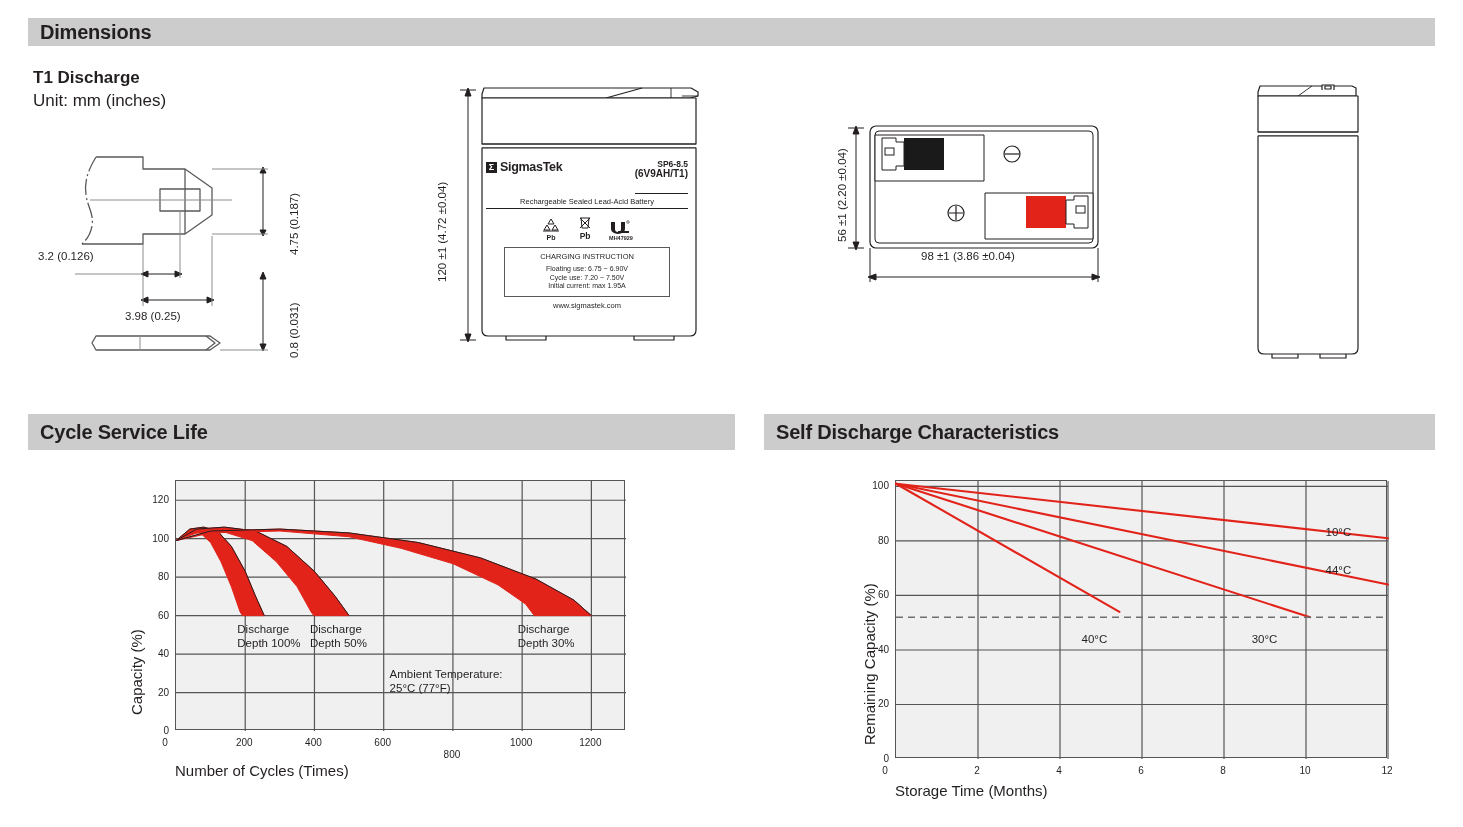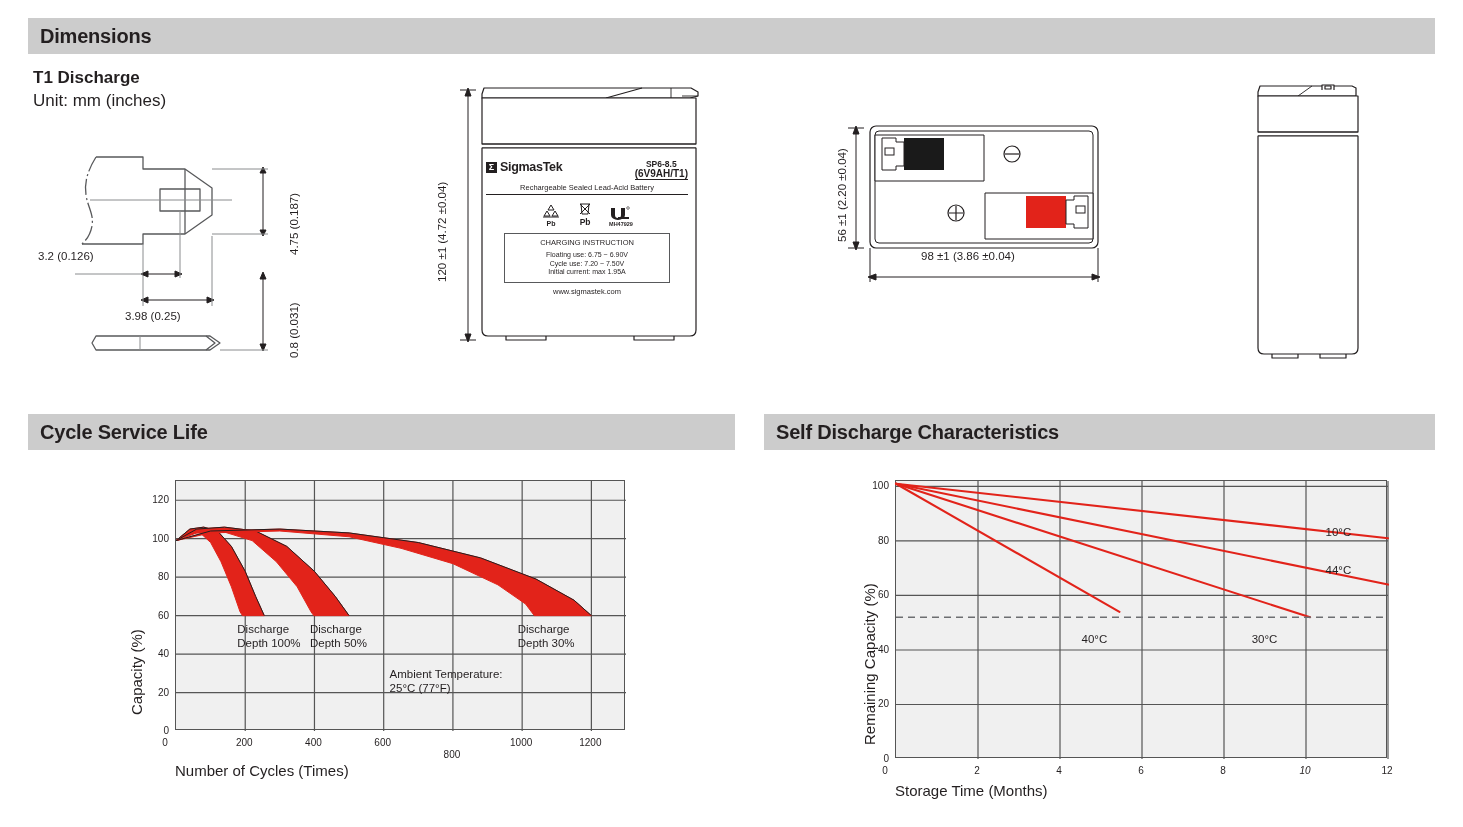--- a/index.html
+++ b/index.html
@@ -22,21 +22,21 @@
     display: flex;
     align-items: center;
   }
   .section-header .title {
     font-size: 20px;
     font-weight: bold;
     color: #231f20;
     padding-left: 12px;
     letter-spacing: -0.2px;
   }
-  #hdr-dimensions { left: 28px; top: 18px; width: 1407px; height: 36px; }
+  #hdr-dimensions { left: 28px; top: 18px; width: 1407px; height: 28px; }
   #hdr-cycle      { left: 28px; top: 414px; width: 707px; height: 36px; }
   #hdr-self       { left: 764px; top: 414px; width: 671px; height: 36px; }
 
   #terminal-title {
     position: absolute;
     left: 33px; top: 68px;
     font-size: 17px; font-weight: bold;
     color: #231f20;
   }
   #unit-label {
@@ -196,21 +196,21 @@
       <path d="M168,254 L168,258 L208,258 L208,254" fill="none"></path>
     </g>
   </svg>
 
   <div style="position:absolute; left:60px; top:78px; width:218px;">
     <div style="display:flex; align-items:flex-start; justify-content:space-between; padding:0 8px;">
       <div style="display:flex; align-items:center; gap:3px;">
         <span style="display:inline-block;width:11px;height:11px;background:#231f20;color:#fff;font-size:9px;line-height:11px;text-align:center;font-weight:bold;">Σ</span>
         <span style="font-size:12.5px; font-weight:bold; letter-spacing:-0.3px;">SigmasTek</span>
       </div>
-      <div style="text-align:center; line-height:9px; border-bottom:1px solid #231f20; padding-bottom:1px;">
+      <div style="text-align:right; line-height:9px; border-bottom:1px solid #231f20; padding-bottom:15px;">
         <div style="font-size:8.5px; font-weight:bold;">SP6-8.5</div>
         <div style="font-size:10px; font-weight:bold;">(6V9AH/T1)</div>
       </div>
     </div>
     <div style="font-size:7.5px; text-align:center; margin-top:3px; border-bottom:1px solid #231f20; padding-bottom:2px; margin-left:8px; margin-right:8px;">Rechargeable Sealed Lead-Acid Battery</div>
     <div style="display:flex; justify-content:center; align-items:flex-end; gap:16px; margin-top:6px;">
       <div style="text-align:center;">
         <svg width="20" height="16" viewBox="0 0 20 16">
           <g fill="none" stroke="#231f20" stroke-width="1">
             <path d="M10,1 L13,6 L7,6 Z"></path>
@@ -418,21 +418,21 @@
         </g>
     </svg>
   </div>
 
   <div id="self-xticks">
       <div class="tick-label tick-x" style="left: 30px; top: 295px;">0</div>
       <div class="tick-label tick-x" style="left: 122px; top: 295px;">2</div>
       <div class="tick-label tick-x" style="left: 204px; top: 295px;">4</div>
       <div class="tick-label tick-x" style="left: 286px; top: 295px;">6</div>
       <div class="tick-label tick-x" style="left: 368px; top: 295px;">8</div>
-      <div class="tick-label tick-x" style="left: 450px; top: 295px; font-style: italic;">10</div>
+      <div class="tick-label tick-x" style="left: 450px; top: 295px;">10</div>
       <div class="tick-label tick-x" style="left: 532px; top: 295px;">12</div>
     </div>
   <div id="self-yticks">
       <div class="tick-label tick-y" style="left: 8px; width: 26px; top: 288px;">0</div>
       <div class="tick-label tick-y" style="left: 8px; width: 26px; top: 233.49px;">20</div>
       <div class="tick-label tick-y" style="left: 8px; width: 26px; top: 178.98px;">40</div>
       <div class="tick-label tick-y" style="left: 8px; width: 26px; top: 124.471px;">60</div>
       <div class="tick-label tick-y" style="left: 8px; width: 26px; top: 69.9608px;">80</div>
       <div class="tick-label tick-y" style="left: 8px; width: 26px; top: 15.451px;">100</div>
     </div>

